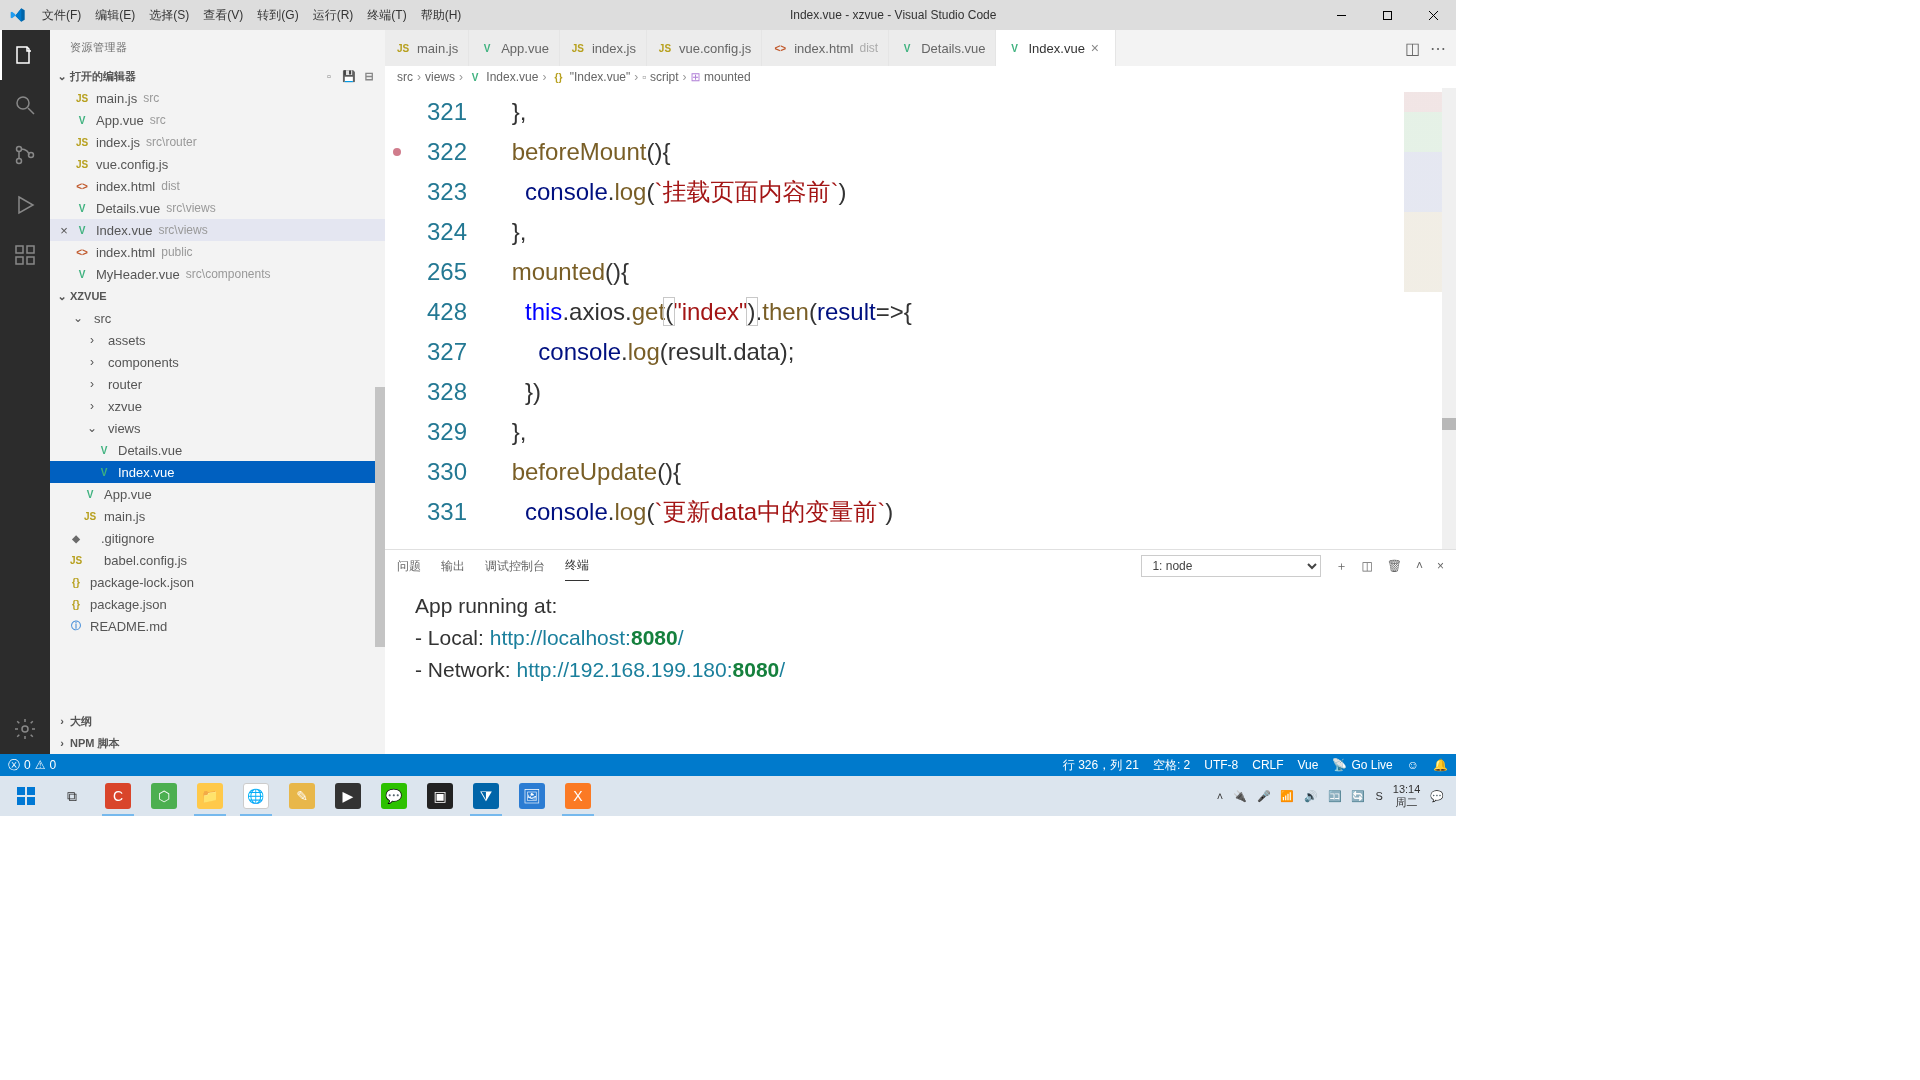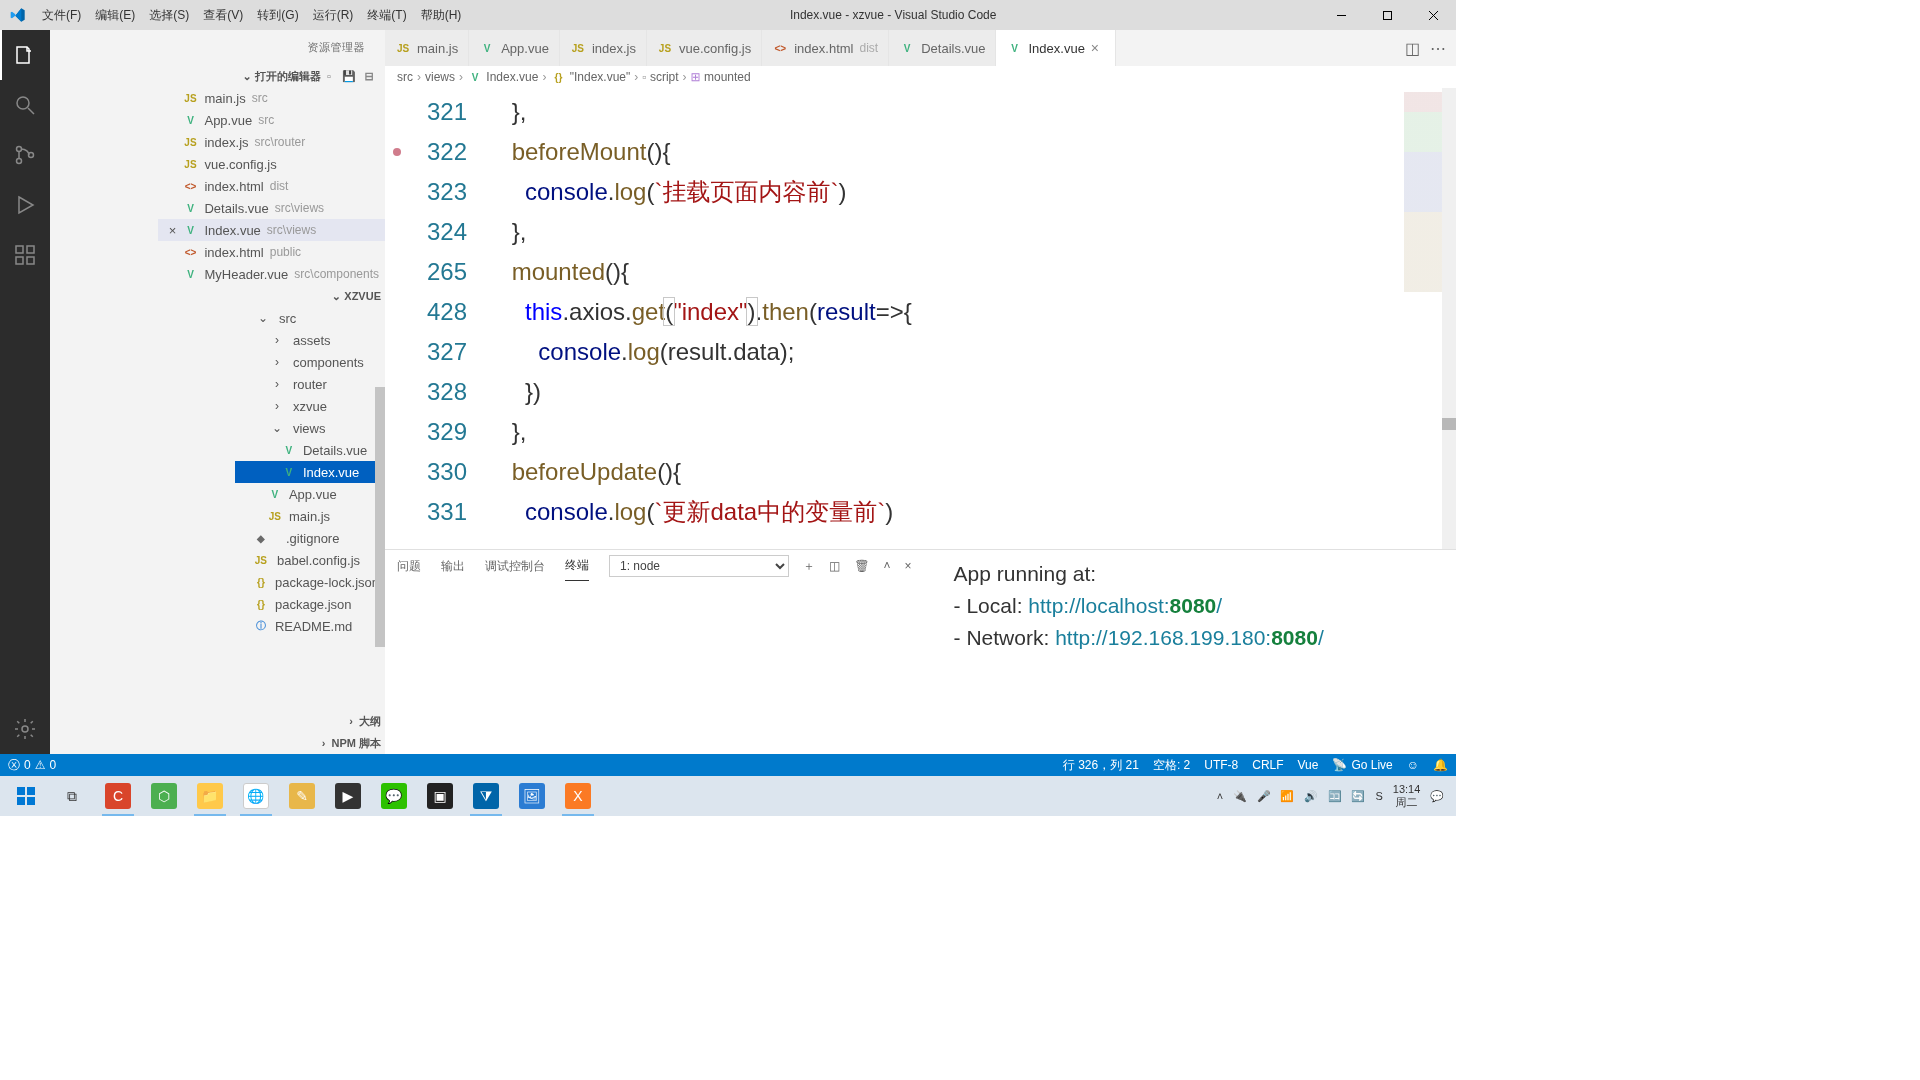--- a/index.html
+++ b/index.html
@@ -21,21 +21,21 @@
 
 
 .activitybar { width: 50px; background: #2c2c2c; display: flex; flex-direction: column; align-items: center; }
 .activitybar .aicon { width: 50px; height: 50px; display: flex; align-items: center; justify-content: center; color: #888; position: relative; }
 .activitybar .aicon.active { color: #fff; }
 .activitybar .aicon.active::before { content: ""; position: absolute; left: 0; top: 0; bottom: 0; width: 2px; background: #fff; }
 .activitybar .aicon svg { width: 24px; height: 24px; stroke: currentColor; fill: none; stroke-width: 1.5; }
 .activitybar .spacer { flex: 1; }
 
 
-.sidebar { width: 335px; background: #f3f3f3; display: flex; flex-direction: column; font-size: 13px; color: #555; min-height:0;align-items:flex-end;}
+.sidebar { width: 335px; background: #f3f3f3; display: flex; flex-direction: column; font-size: 13px; color: #555; min-height:0;}
 .sidebar .sb-title { height: 35px; padding: 0 20px; display: flex; align-items: center; font-size: 11px; color: #6f6f6f; letter-spacing: 0.5px; }
 .sidebar .section-head { height: 22px; display: flex; align-items: center; padding: 0 4px; font-weight: 700; font-size: 11px; color: #555; }
 .sidebar .section-head .chev { width: 16px; text-align: center; }
 .sidebar .section-head .actions { margin-left: auto; display: flex; gap: 4px; padding-right: 4px; color: #888; }
 .sidebar .section-head .actions span { width: 16px; height: 16px; display: inline-flex; align-items: center; justify-content: center; }
 .sidebar .tree { overflow: hidden; }
 .sidebar .row { height: 22px; display: flex; align-items: center; padding-right: 6px; white-space: nowrap; }
 .sidebar .row .ricon { width: 20px; display: inline-flex; justify-content: center; font-size: 12px; }
 .sidebar .row .sub { color: #999; margin-left: 6px; font-size: 12px; }
 .sidebar .row.active { background: #e4e6f1; }
@@ -77,21 +77,21 @@
 .tk-cn { color: #a31515; }
 .tk-punc { color: #333; }
 .tk-param { color: #001080; }
 .tk-op { color: #333;}
 .hlbox { outline:1px solid #c8c8c8; padding:0 1px; margin:0 -1px;}
 .minimap { position: absolute; right: 14px; top: 4px; width: 38px; height: 200px; background: linear-gradient(#e8d4d4 0 10%, #d4e8d6 10% 30%, #d4d8e8 30% 60%, #e8e2d4 60% 100%); opacity: 0.6; }
 .editor .escroll { position:absolute; right:0; top:0; width:14px; bottom:0; background:#f0f0f0;}
 .editor .ethumb { position:absolute; right:0; top:330px; width:14px; height:12px; background:#b8b8b8;}
 
 
-.panel { height: 205px; border-top: 1px solid #e0e0e0; display: flex; flex-direction: row; background: #fff; }
+.panel { height: 205px; border-top: 1px solid #e0e0e0; display: flex; flex-direction: column; background: #fff; }
 .panel .ptabs { height: 32px; display: flex; align-items: center; padding: 0 12px; gap: 20px; font-size: 12px; color: #666; }
 .panel .ptab { padding: 6px 0; }
 .panel .ptab.active { color: #333; border-bottom: 1px solid #333; }
 .panel .ptabs .pright { margin-left: auto; display: flex; align-items: center; gap: 14px; }
 .panel .ptabs select { font-size: 12px; padding: 2px 40px 2px 6px; border: 1px solid #ccc; background: #fff; color:#444; width:180px;}
 .panel .pbody { flex: 1; padding: 8px 30px; font-family: Consolas, monospace; font-size: 21px; line-height: 32px; color: #333; }
 .panel .url1 { color: #1a7f9c; text-align: center; }
 .panel .urlport { color: #15803d; font-weight: 700; }
 
 
@@ -306,21 +306,21 @@
           <div class="row" style="padding-left: 32px;">
             <span class="ficon ic-js">JS</span>
             <span style="margin-left:6px">main.js</span>
           </div>
           <div class="row" style="padding-left: 18px;">
             <span class="ficon ic-git">◆</span>
             <span style="margin-left:17px">.gitignore</span>
           </div>
           <div class="row" style="padding-left: 18px;">
             <span class="ficon ic-js">JS</span>
-            <span style="margin-left:8px">babel.config.js</span>
+            <span style="margin-left:20px">babel.config.js</span>
           </div>
           <div class="row" style="padding-left: 18px;">
             <span class="ficon ic-json">{}</span>
             <span style="margin-left:6px">package-lock.json</span>
           </div>
           <div class="row" style="padding-left: 18px;">
             <span class="ficon ic-json">{}</span>
             <span style="margin-left:6px">package.json</span>
           </div>
           <div class="row" style="padding-left: 18px;">

